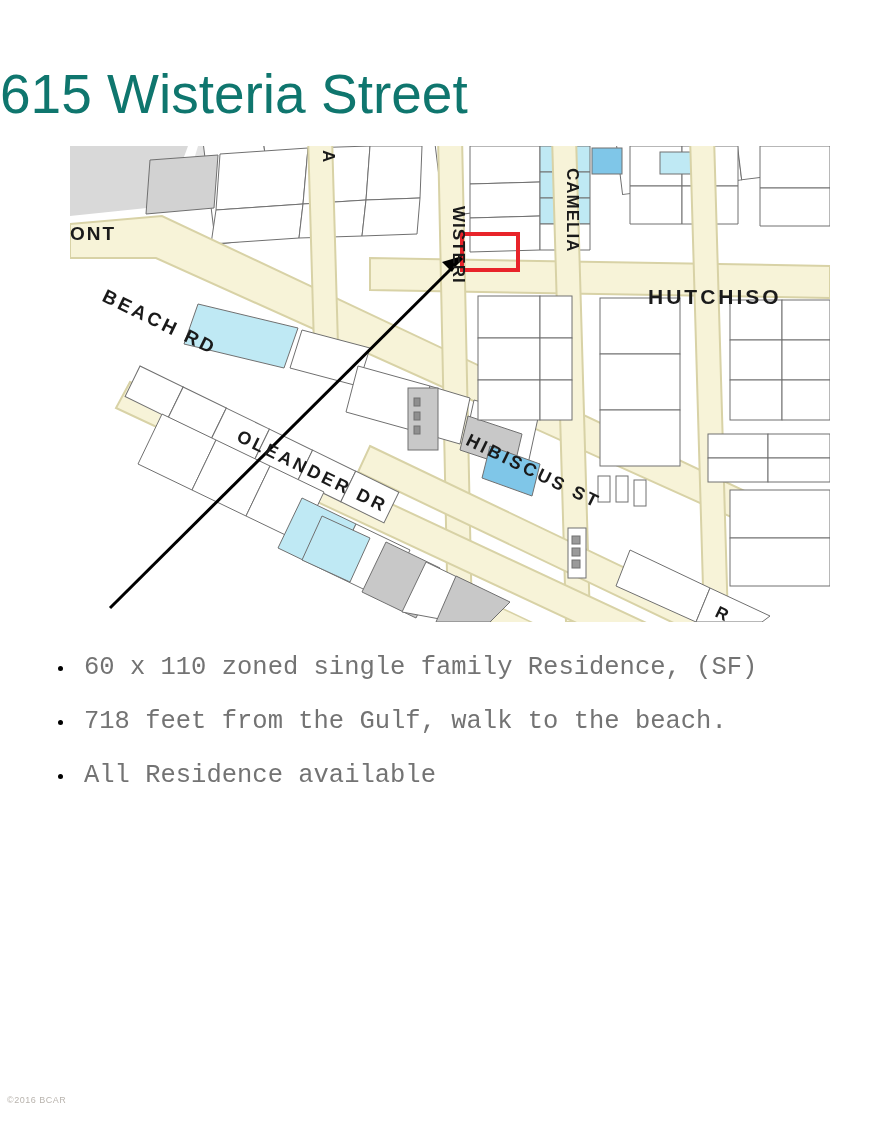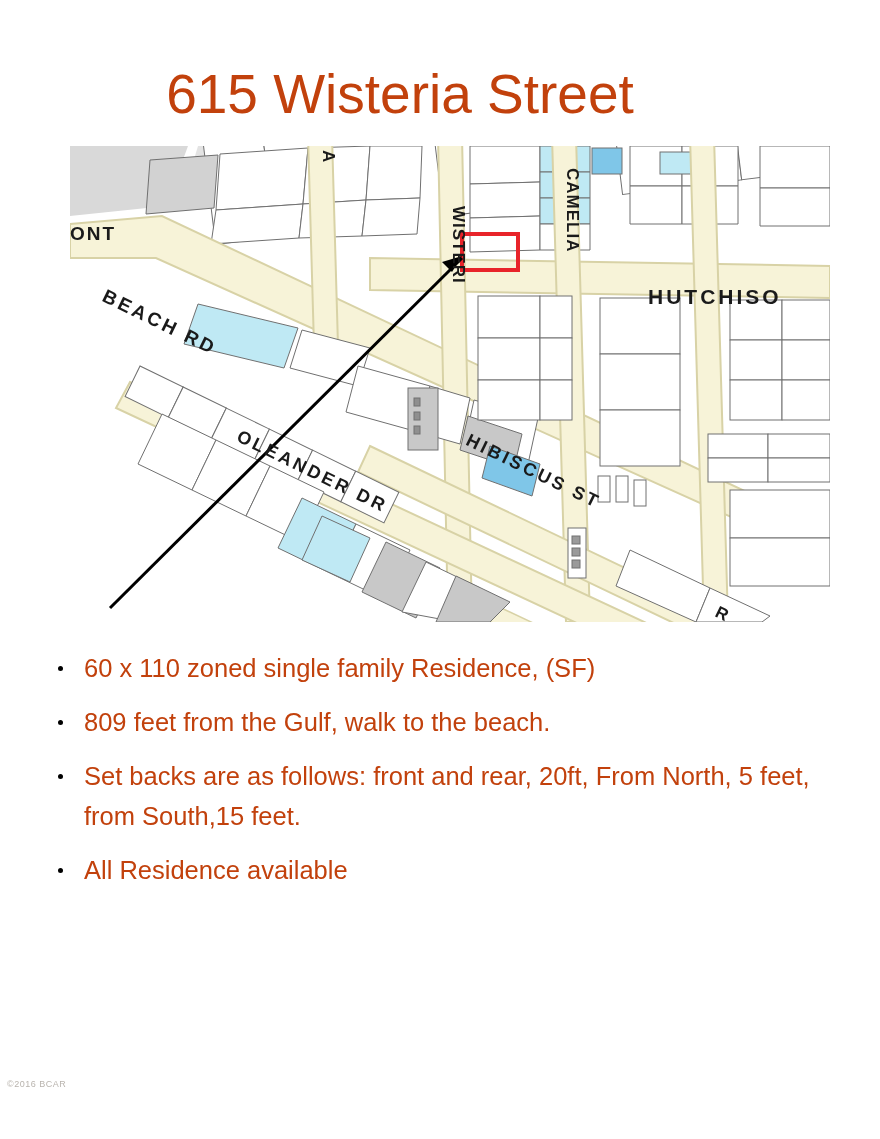--- a/index.html
+++ b/index.html
@@ -18,25 +18,25 @@
   .page {
     position: absolute;
     inset: 0;
     background: #ffffff;
   }
   .title {
     position: absolute;
     top: 62px;
     left: 0;
     width: 800px;
-    text-align: center;
+    text-align: left;
     font-size: 55px;
     font-weight: 400;
     letter-spacing: 0px;
-    color: #c2410c;
+    color: #0f766e;
     font-family: "Liberation Sans", sans-serif;
   }
 
   
   .map-wrap {
     position: absolute;
     left: 70px;
     top: 146px;
     width: 760px;
     height: 476px;
@@ -51,36 +51,36 @@
     left: 48px;
     top: 648px;
     width: 800px;
   }
   .bullet {
     position: relative;
     padding-left: 36px;
     margin-bottom: 14px;
     font-size: 25.5px;
     line-height: 40px;
-    color: #c2410c;
-    font-family: Liberation Sans, sans-serif;
+    color: #737373;
+    font-family: Liberation Mono, monospace;
   }
   .bullet .dot {
     position: absolute;
     left: 10px;
     top: 18px;
     width: 5px;
     height: 5px;
     background: #000;
     border-radius: 50%;
   }
   .copyright {
     position: absolute;
     left: 7px;
-    bottom: 50px;
+    bottom: 34px;
     font-size: 9px;
     color: #b9b4ae;
     letter-spacing: .5px;
     font-family: "Liberation Sans", sans-serif;
   }
 </style>
 </head>
 <body>
 
 <div class="page">
@@ -308,25 +308,21 @@
     </svg>
   </div>
 
   <div class="bullets">
     <div class="bullet">
       <span class="dot"></span>
       <span>60 x 110  zoned single family Residence, (SF)</span>
     </div>
     <div class="bullet">
       <span class="dot"></span>
-      <span>809 feet from the Gulf, walk to the beach.</span>
-    </div>
-    <div class="bullet">
-      <span class="dot"></span>
-      <span>Set backs are as follows: front and rear, 20ft, From North, 5 feet, from South,15 feet.</span>
+      <span>718 feet from the Gulf, walk to the beach.</span>
     </div>
     <div class="bullet">
       <span class="dot"></span>
       <span>All Residence available</span>
     </div>
   </div>
 
   <div class="copyright">©2016 BCAR</div>
 
 </div>

